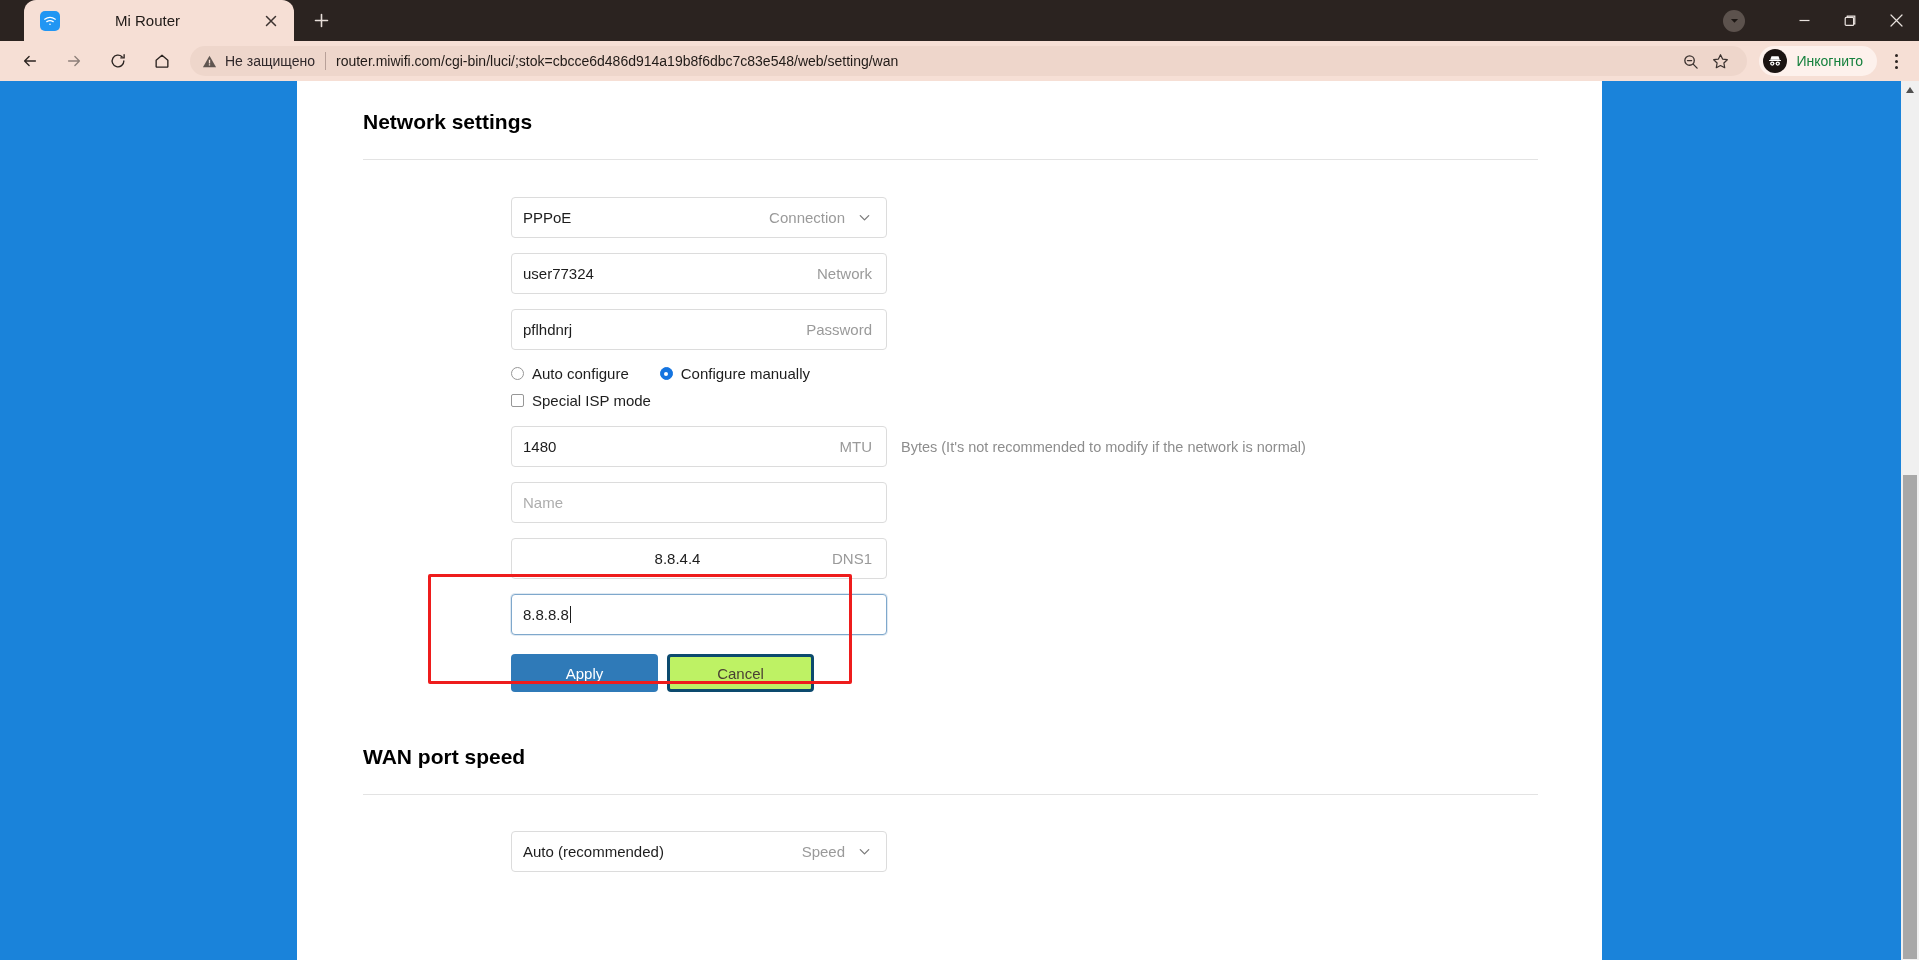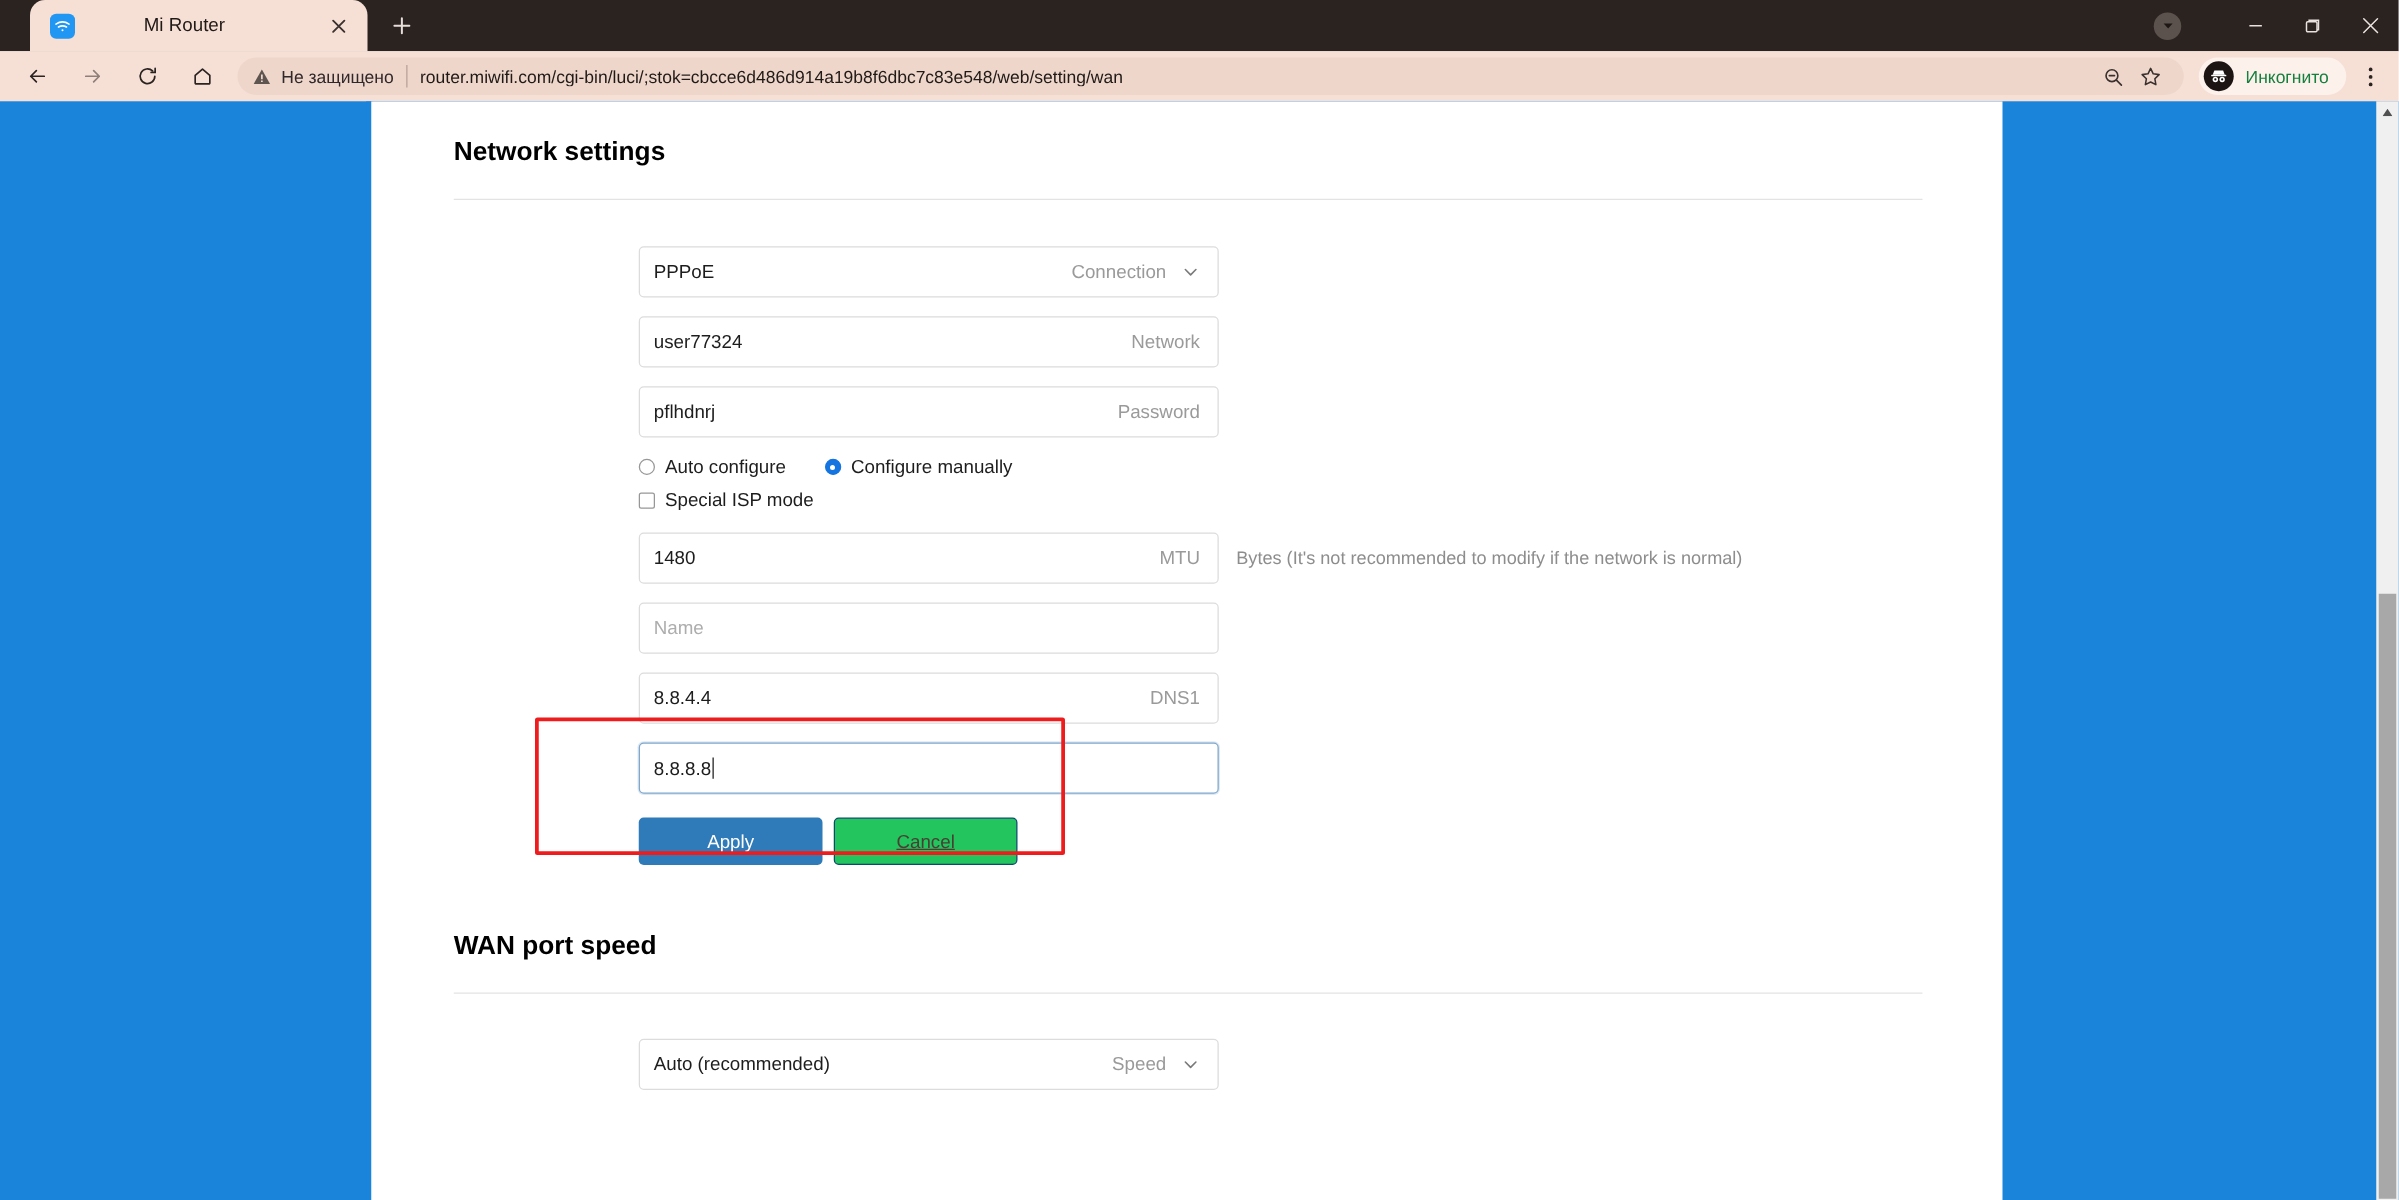--- a/index.html
+++ b/index.html
@@ -203,21 +203,21 @@
     background: #e3e3e3;
     margin-top: 25px;
     width: 1175px;
   }
 
   .form { padding-top: 37px; }
   .row { display: flex; align-items: center; margin-bottom: 15px; }
   .row-spacer { width: 148px; flex: 0 0 auto; }
 
   .field {
-    width: 464px;
+    width: 376px;
     height: 41px;
     border: 1px solid #dcdcdc;
     border-radius: 4px;
     background: #fff;
     display: flex;
     align-items: center;
     padding: 0 14px 0 11px;
     position: relative;
   }
   .field.focused { border-color: #7fa8cc; box-shadow: 0 0 0 1px rgba(127,168,204,.25); }
@@ -286,21 +286,21 @@
   }
 
   .btn-row { display: flex; align-items: center; margin-top: 19px; }
   .btn {
     width: 147px; height: 38px;
     border-radius: 4px;
     display: flex; align-items: center; justify-content: center;
     font-size: 15px;
   }
   .btn-primary { background: #2f7ab8; color: #ffffff; }
-  .btn-secondary { background: #22c55e; color: #4a3f33; border: 1px solid #0c4a6e; margin-left: 9px; text-decoration: underline; }
+  .btn-secondary { background: #bef264; color: #4a3f33; border: 3px solid #0c4a6e; margin-left: 9px; }
 
   
   .scrollbar {
     position: absolute;
     right: 0; top: 81px;
     width: 18px;
     height: 879px;
     background: #f0f0f0;
   }
   .sb-arrow {
@@ -503,21 +503,21 @@
             <span class="hint">Bytes (It's not recommended to modify if the network is normal)</span>
           </div>
 
           <div class="row">
             <div class="row-spacer"></div>
             <div class="field">
               <span class="field-value placeholder">Name</span>
             </div>
           </div>
 
-          <div class="row" style="margin-top:10px;">
+          <div class="row" style="margin-top:10px;text-align:center;">
             <div class="row-spacer"></div>
             <div class="field">
               <span class="field-value">8.8.4.4</span>
               <span class="field-label">DNS1</span>
             </div>
           </div>
 
           <div class="row">
             <div class="row-spacer"></div>
             <div class="field focused">

